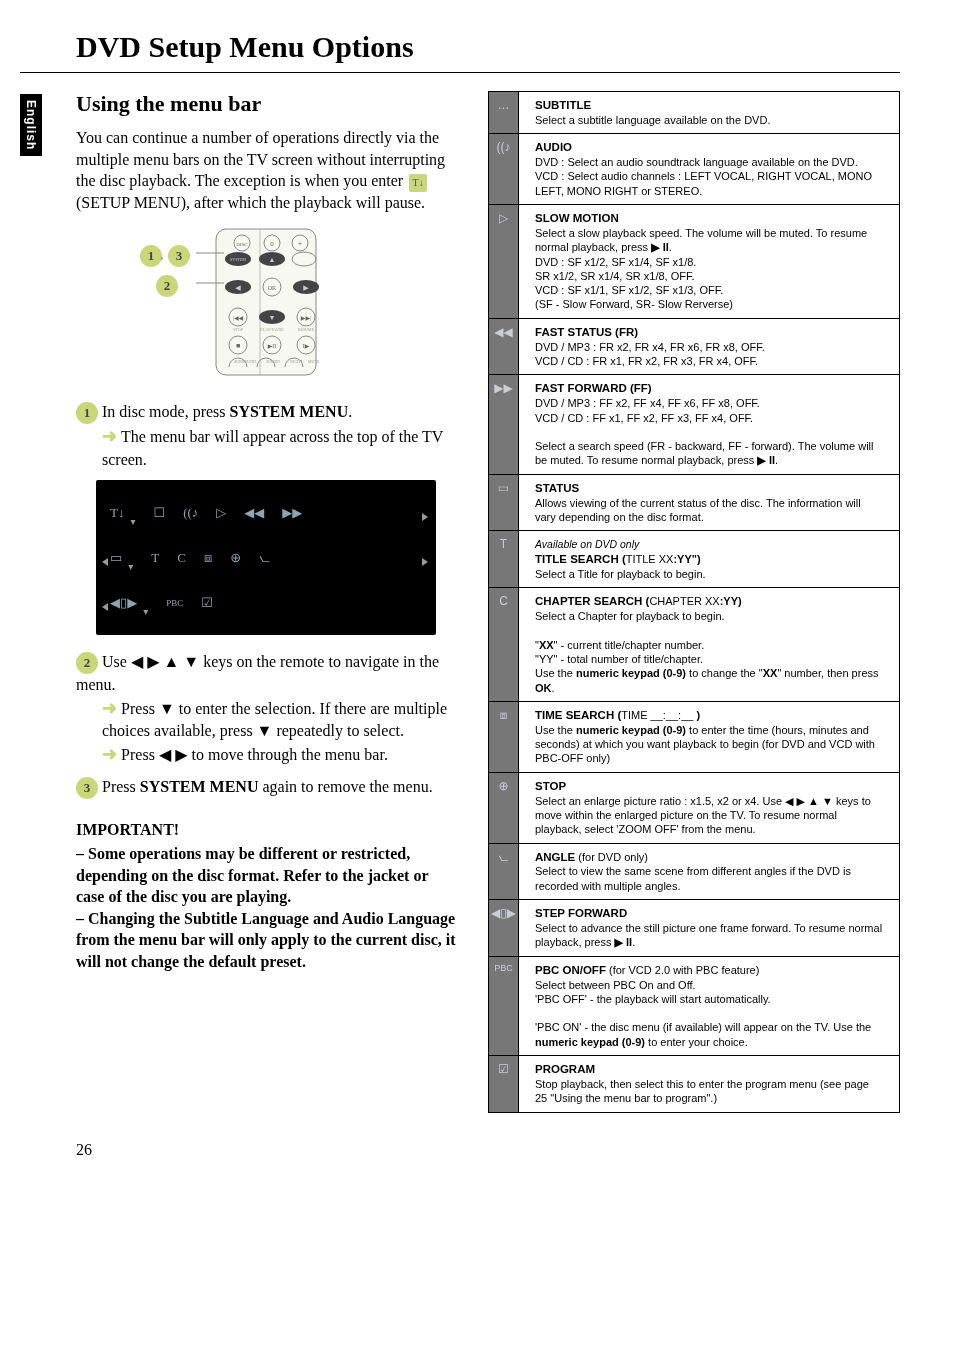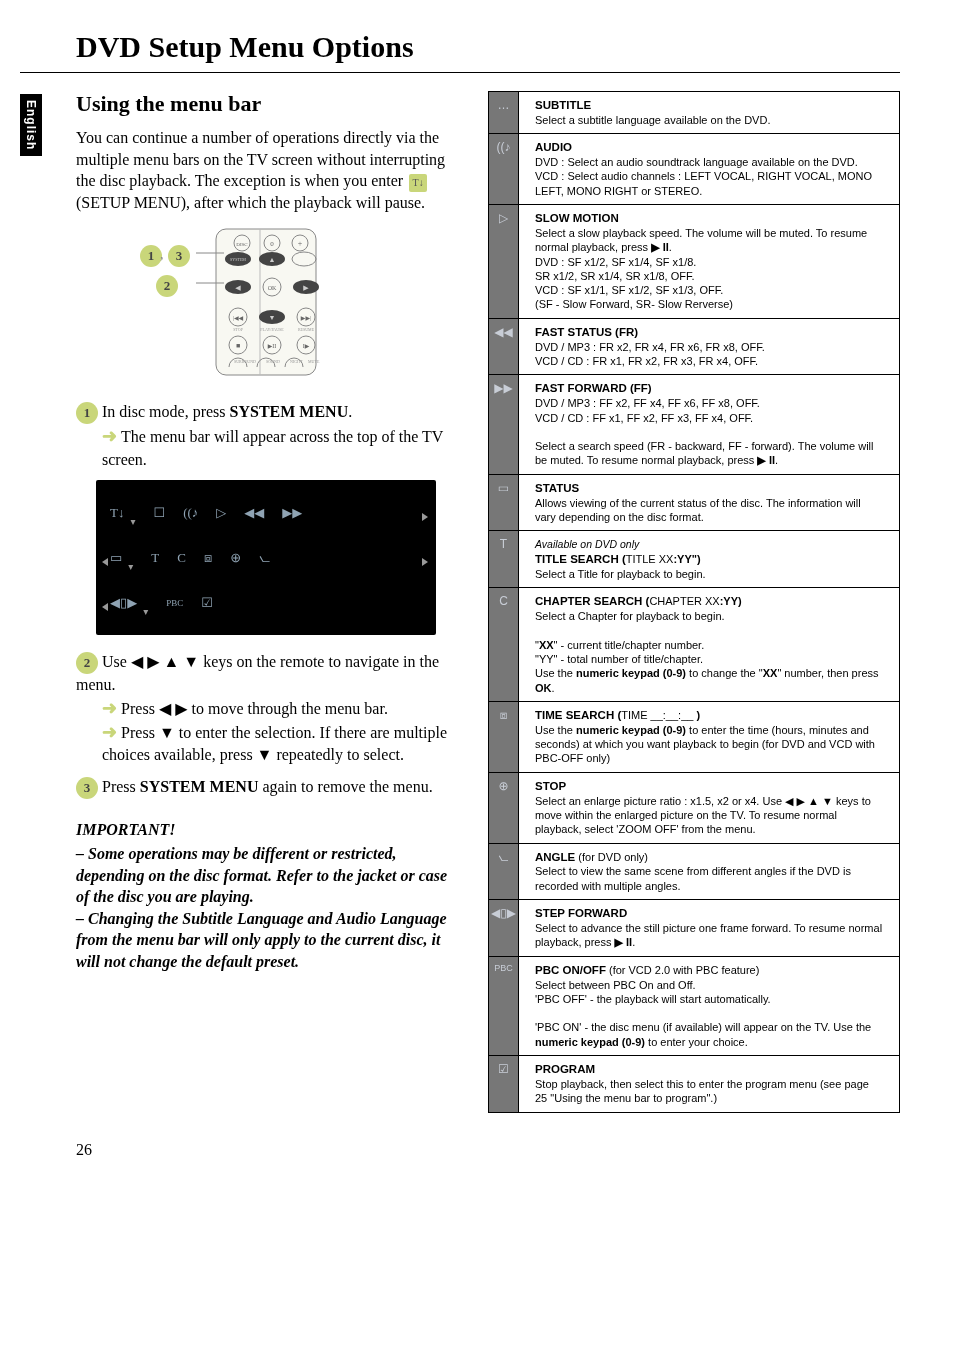--- a/index.html
+++ b/index.html
@@ -19,21 +19,21 @@
   .step { margin:4px 0 10px; font-size:16px; line-height:1.35; }
   .step .arrow { color:#c9d67a; font-weight:bold; font-size:18px; margin-right:4px; }
   .indent { margin-left:26px; }
   .menubar-block { background:#000; color:#fff; padding:10px 14px; margin:10px 20px 16px; border-radius:2px; }
   .menubar-row { display:flex; gap:18px; align-items:center; padding:8px 0; font-size:13px; color:#999; position:relative; }
   .menubar-row .i { color:#8fa3b3; }
   .menubar-row::after { content:""; position:absolute; right:-6px; top:50%; border-left:6px solid #999; border-top:4px solid transparent; border-bottom:4px solid transparent; }
   .menubar-row.noarrow::after { display:none; }
   .menubar-row .lar { position:absolute; left:-8px; top:50%; border-right:6px solid #999; border-top:4px solid transparent; border-bottom:4px solid transparent; }
   .menubar-row .dar { color:#999; font-size:10px; margin-left:-12px; margin-top:18px; }
-  .important { margin-top:22px;font-style:italic; }
+  .important { margin-top:22px; }
   .important h3 { font-size:16px; font-weight:bold; margin-bottom:4px; }
   .important p { font-size:16px; font-weight:bold; line-height:1.35; }
 
   
   .opt-table { width:100%; border:1.5px solid #000; border-collapse:collapse; background:#fff; font-family:Arial, Helvetica, sans-serif; font-size:11px; line-height:1.3; }
   .opt-table td { border:1px solid #000; vertical-align:top; }
   .opt-table td.icon { width:30px; background:#777; text-align:center; color:#c8cdd6; padding:6px 0; font-size:12px; }
   .opt-table td.body { padding:6px 16px; }
   .opt-head { font-weight:bold; font-size:11.5px; }
   .it { font-style:italic;margin-top:32px; }
@@ -154,22 +154,22 @@
           <span class="i">◀▯▶</span>
             <span class="dar">▾</span>
           <span class="i" style="font-size:9px;">PBC</span>
           <span class="i">☑</span>
         </div>
       </div>
 
       <div class="step">
         <span class="circle-num">2</span>
         <span>Use ◀ ▶ ▲ ▼ keys on the remote to navigate in the menu.</span>
+        <div class="indent"><span class="arrow">➜</span><span>Press ▼ to enter the selection.  If there are multiple choices available, press ▼ repeatedly to select.</span></div>
         <div class="indent"><span class="arrow">➜</span><span>Press ◀ ▶ to move through the menu bar.</span></div>
-        <div class="indent"><span class="arrow">➜</span><span>Press ▼ to enter the selection.  If there are multiple choices available, press ▼ repeatedly to select.</span></div>
       </div>
 
       <div class="step">
         <span class="circle-num">3</span>
         <span>Press </span><b>SYSTEM MENU</b><span> again to remove the menu.</span>
       </div>
 
       <div class="important">
         <h3>IMPORTANT!</h3>
         <p style="white-space:pre-line;">– Some operations may be different or restricted, depending on the disc format. Refer to the jacket or case of the disc you are playing.

